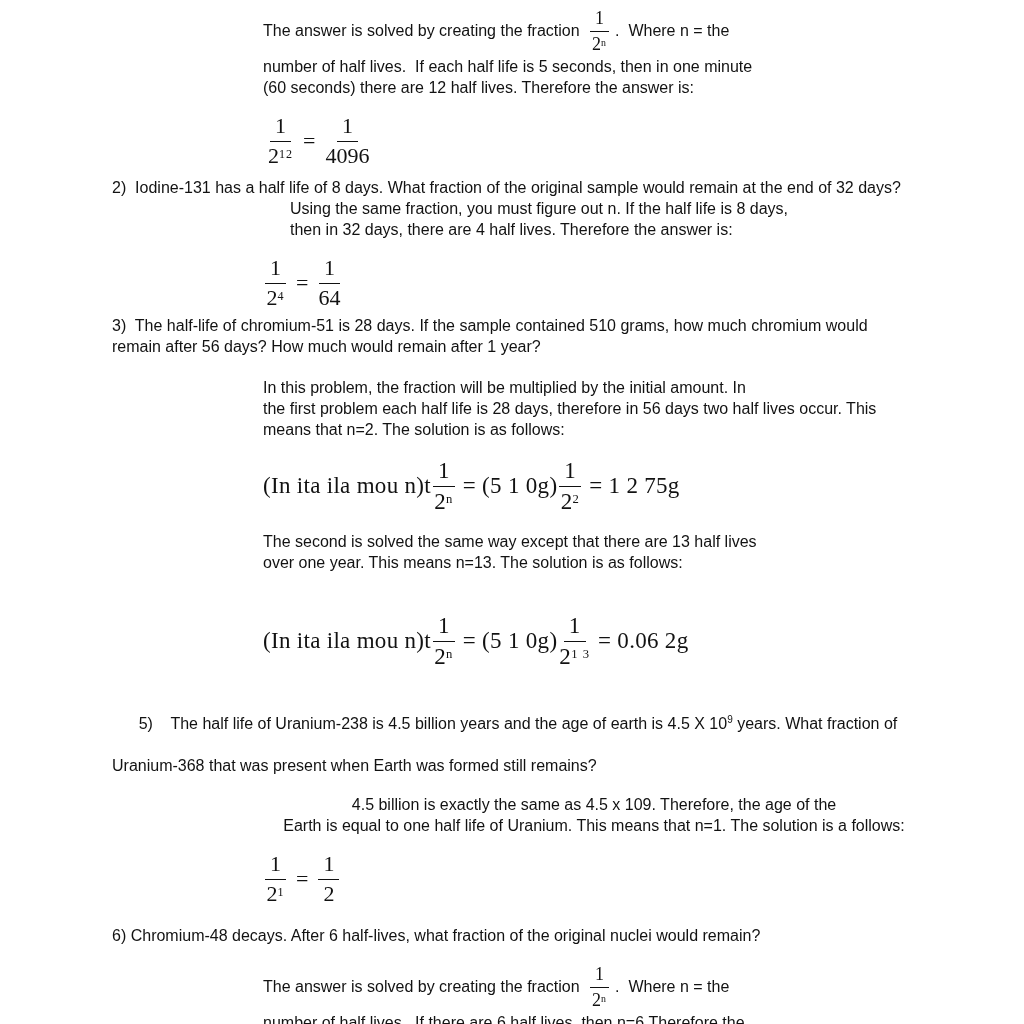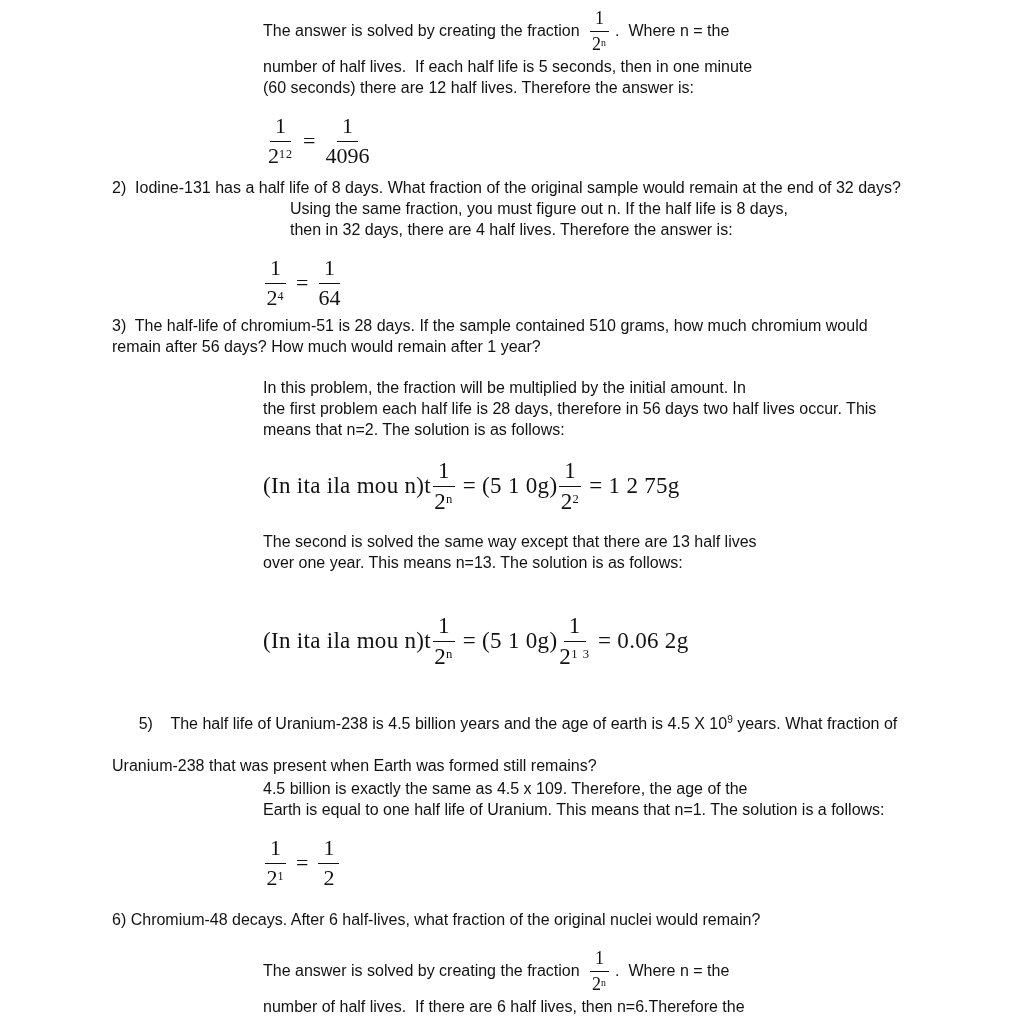--- a/index.html
+++ b/index.html
@@ -118,23 +118,23 @@
       <span class="num">1</span>
       <span class="den"><span>2</span><sup>1 3</sup></span>
     </span>
     <span class="result"> = 0.06 2g</span>
   </div>
 
   <div style="margin-top:24px;">
     <div class="line qline">
       <span>5)    The half life of Uranium-238 is 4.5 billion years and the age of earth is 4.5 X 10</span><sup class="tsup">9</sup><span> years. What fraction of</span>
     </div>
-    <div class="line qline">Uranium-238 that was present when Earth was formed still remains?</div>
+    <div class="line qline">Uranium-368 that was present when Earth was formed still remains?</div>
   </div>
-  <div class="indent1" style="margin-top:2px;">
+  <div class="indent1" style="margin-top:18px;text-align:center;">
     <div class="line">4.5 billion is exactly the same as 4.5 x 109. Therefore, the age of the</div>
     <div class="line">Earth is equal to one half life of Uranium. This means that n=1. The solution is a follows:</div>
   </div>
 
   <div class="eqrow serif" style="margin:16px 0 0 265px;">
     <span class="frac">
       <span class="num">1</span>
       <span class="den"><span>2</span><sup>1</sup></span>
     </span>
     <span class="sign">=</span>

